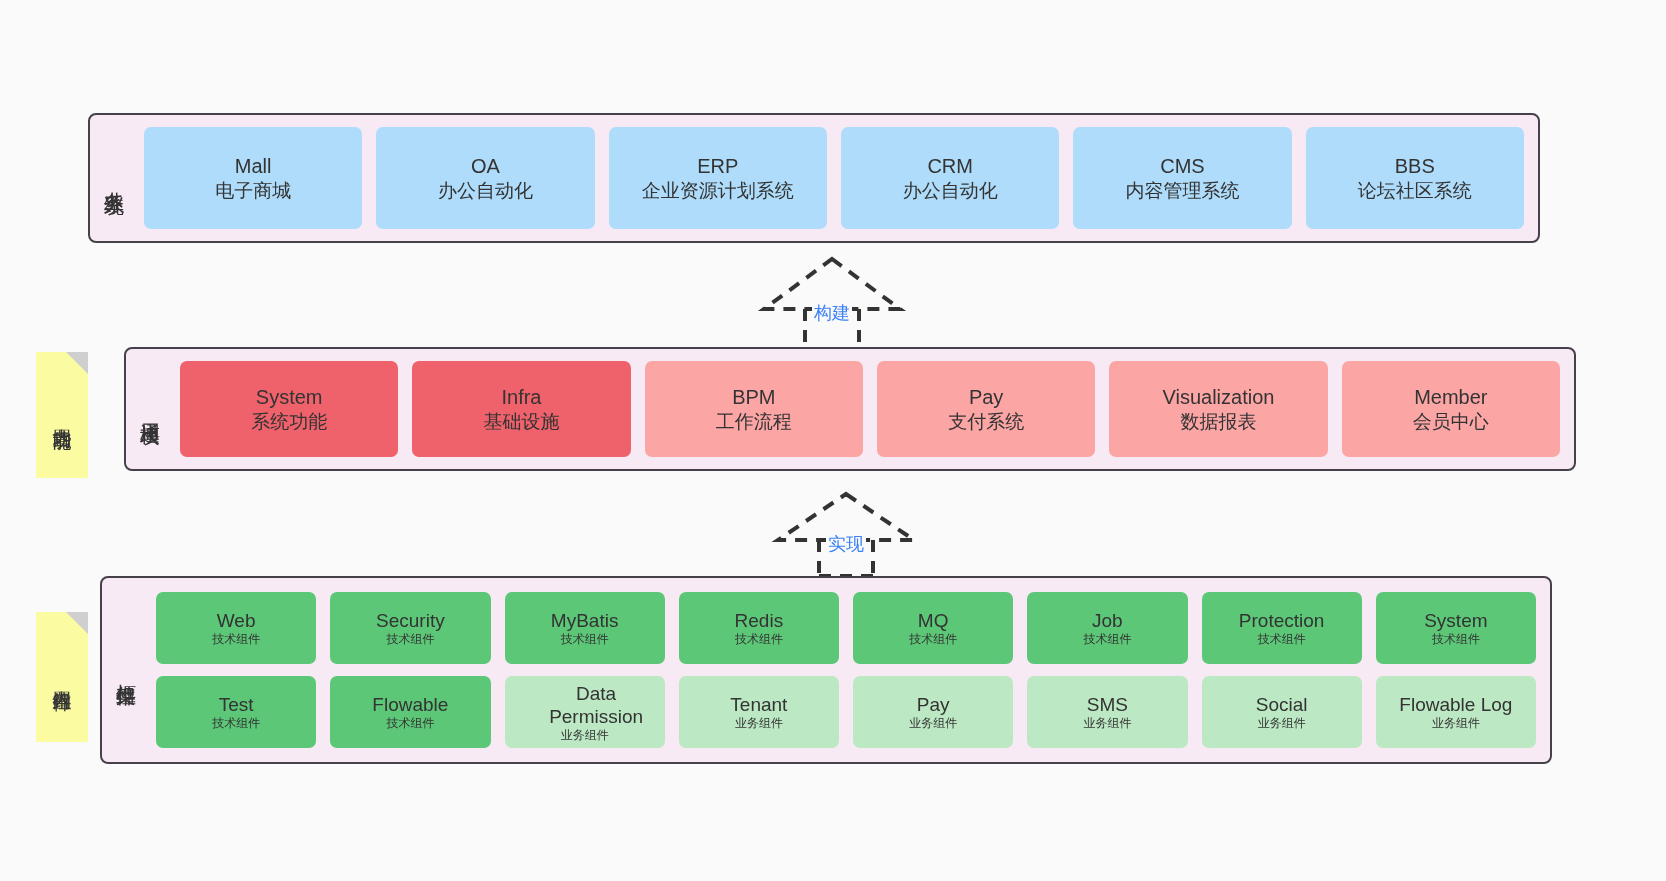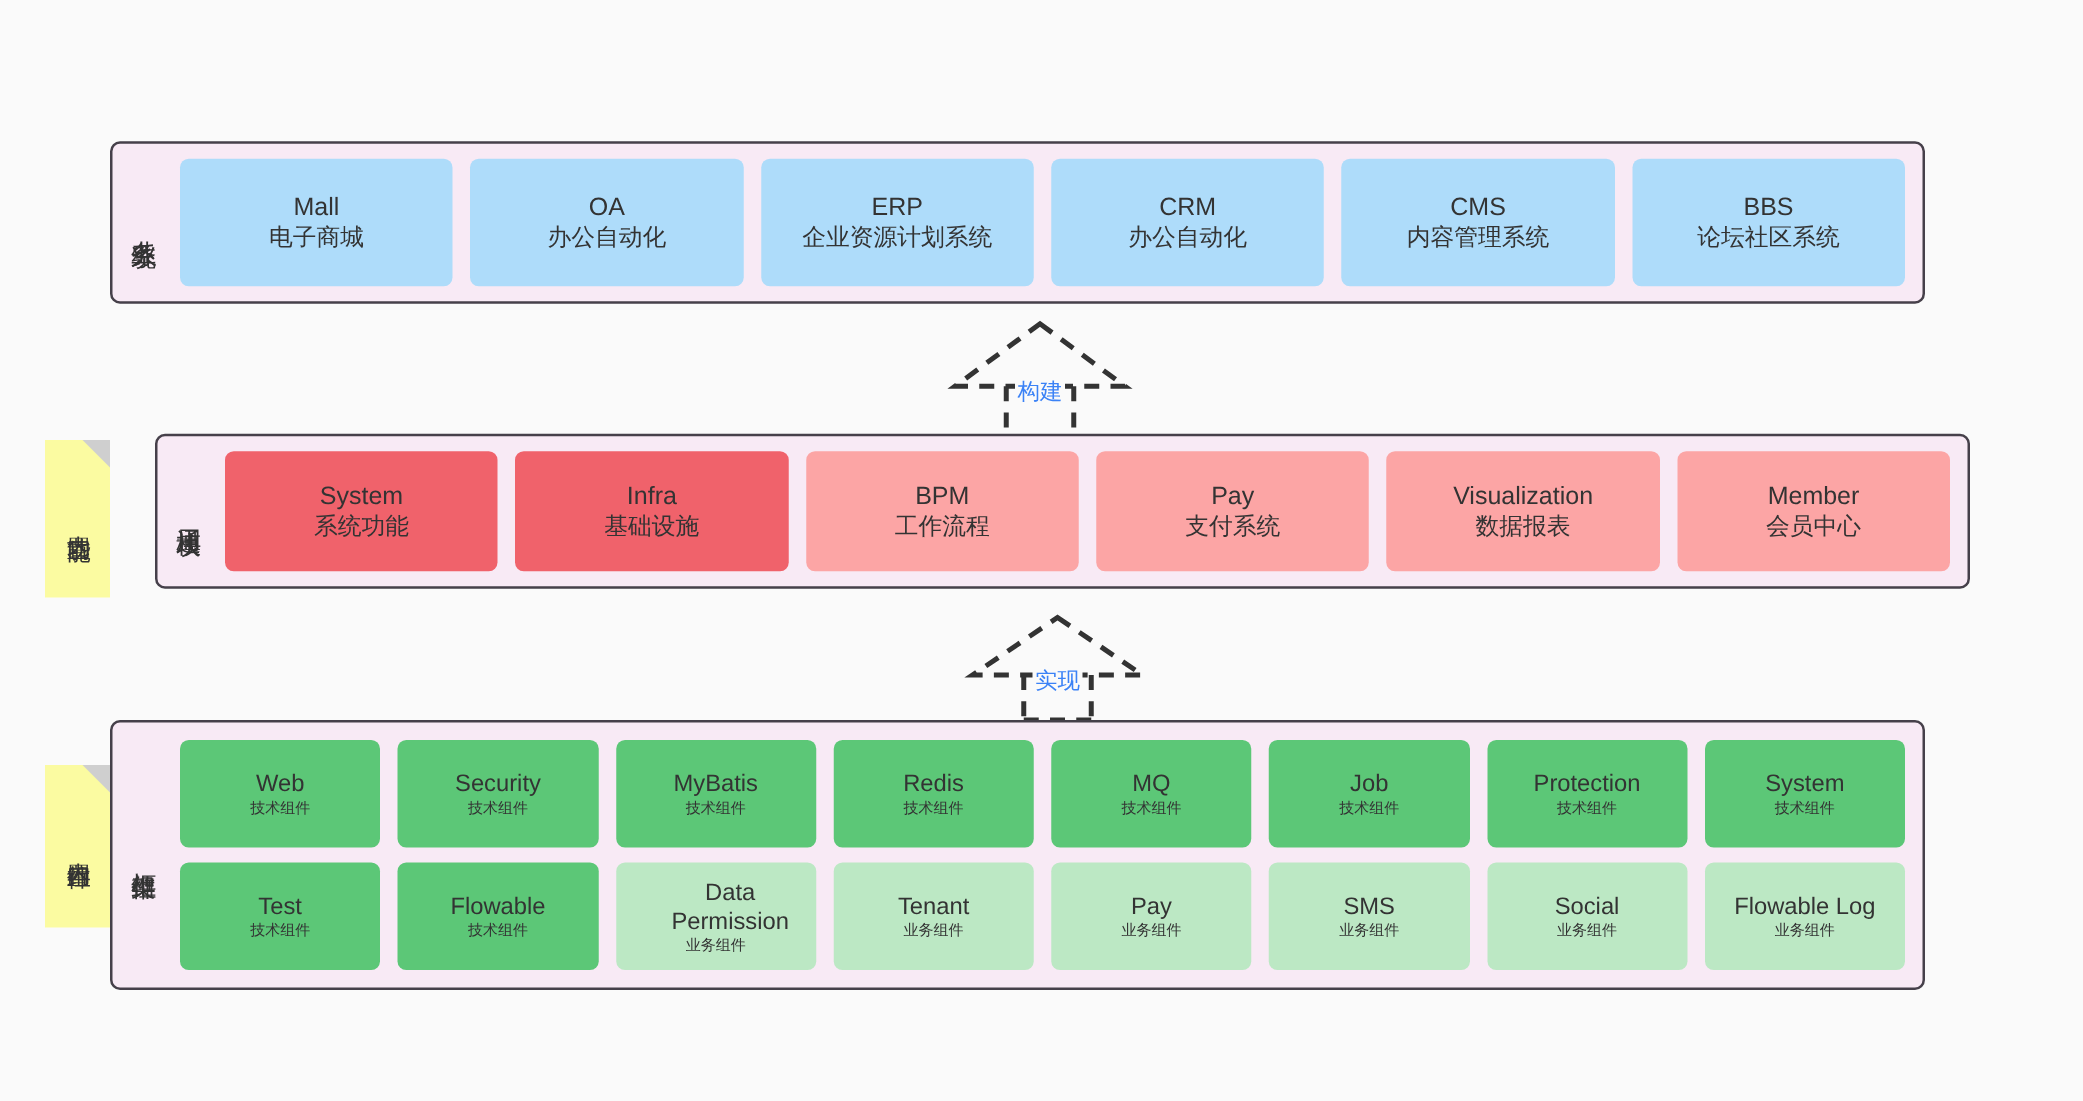--- a/index.html
+++ b/index.html
@@ -203,21 +203,21 @@
       <path d="M53 52 L53 88 M107 52 L107 88 M53 88 L107 88" fill="none" stroke="#333333" stroke-width="4" stroke-dasharray="12 9"></path>
     </svg>
     <span class="clabel" style="top:44px;">实现</span>
   </div>
 
   <div class="note" style="left:36px; top:612px; height:130px;">
     <span class="fold"></span>
     <span>内置组件</span>
   </div>
 
-  <div class="layer" style="left:88px; top:576px; width:1452px; height:216px;">
+  <div class="layer" style="left:100px; top:576px; width:1452px; height:188px;">
     <div class="layer-title">框架组件</div>
     <div class="layer-body two-rows">
 
       <div class="row">
         <div class="card c-green small">
           <span class="en">Web</span>
           <span class="cn">技术组件</span>
         </div>
         <div class="card c-green small">
           <span class="en">Security</span>

